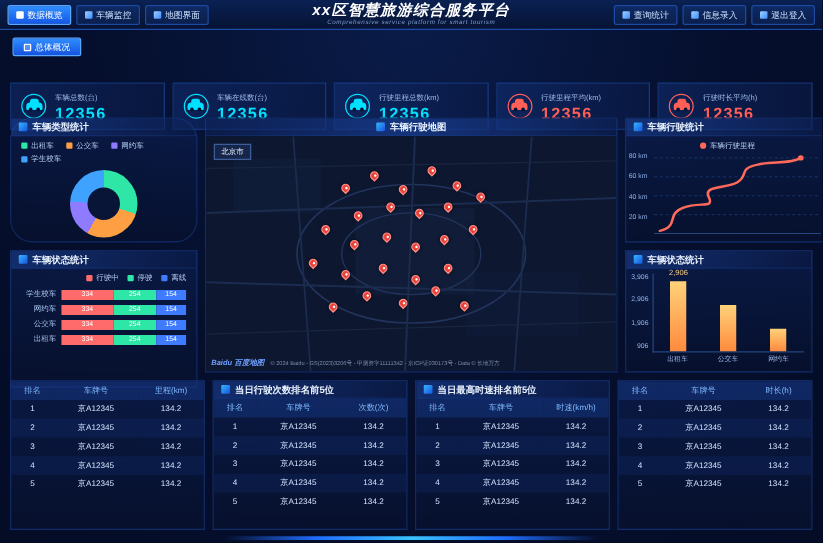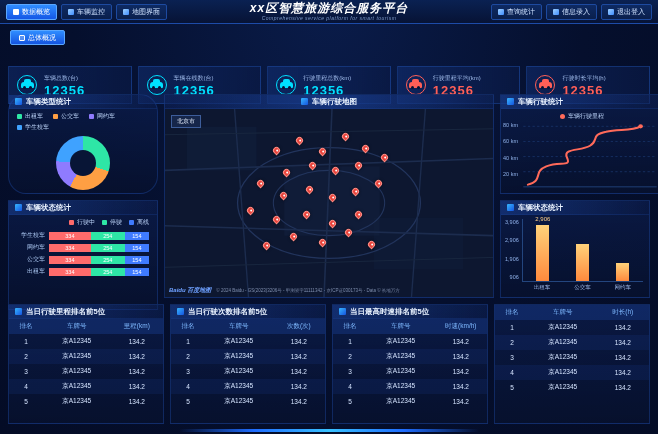--- a/index.html
+++ b/index.html
@@ -399,24 +399,20 @@
             <span>出租车</span>
             <span>公交车</span>
             <span>网约车</span>
           </div>
       </div>
     </div>
   </section>
 
   <div class="bottom">
       <section class="panel tpanel">
-        <div class="ptitle">
-          <span class="t-ic"></span>
-          <span>当日行驶里程排名前5位</span>
-        </div>
         <table class="tbl">
           <thead>
             <tr>
               <th>排名</th>
               <th>车牌号</th>
               <th>里程(km)</th>
             </tr>
           </thead>
           <tbody>
             <tr>

